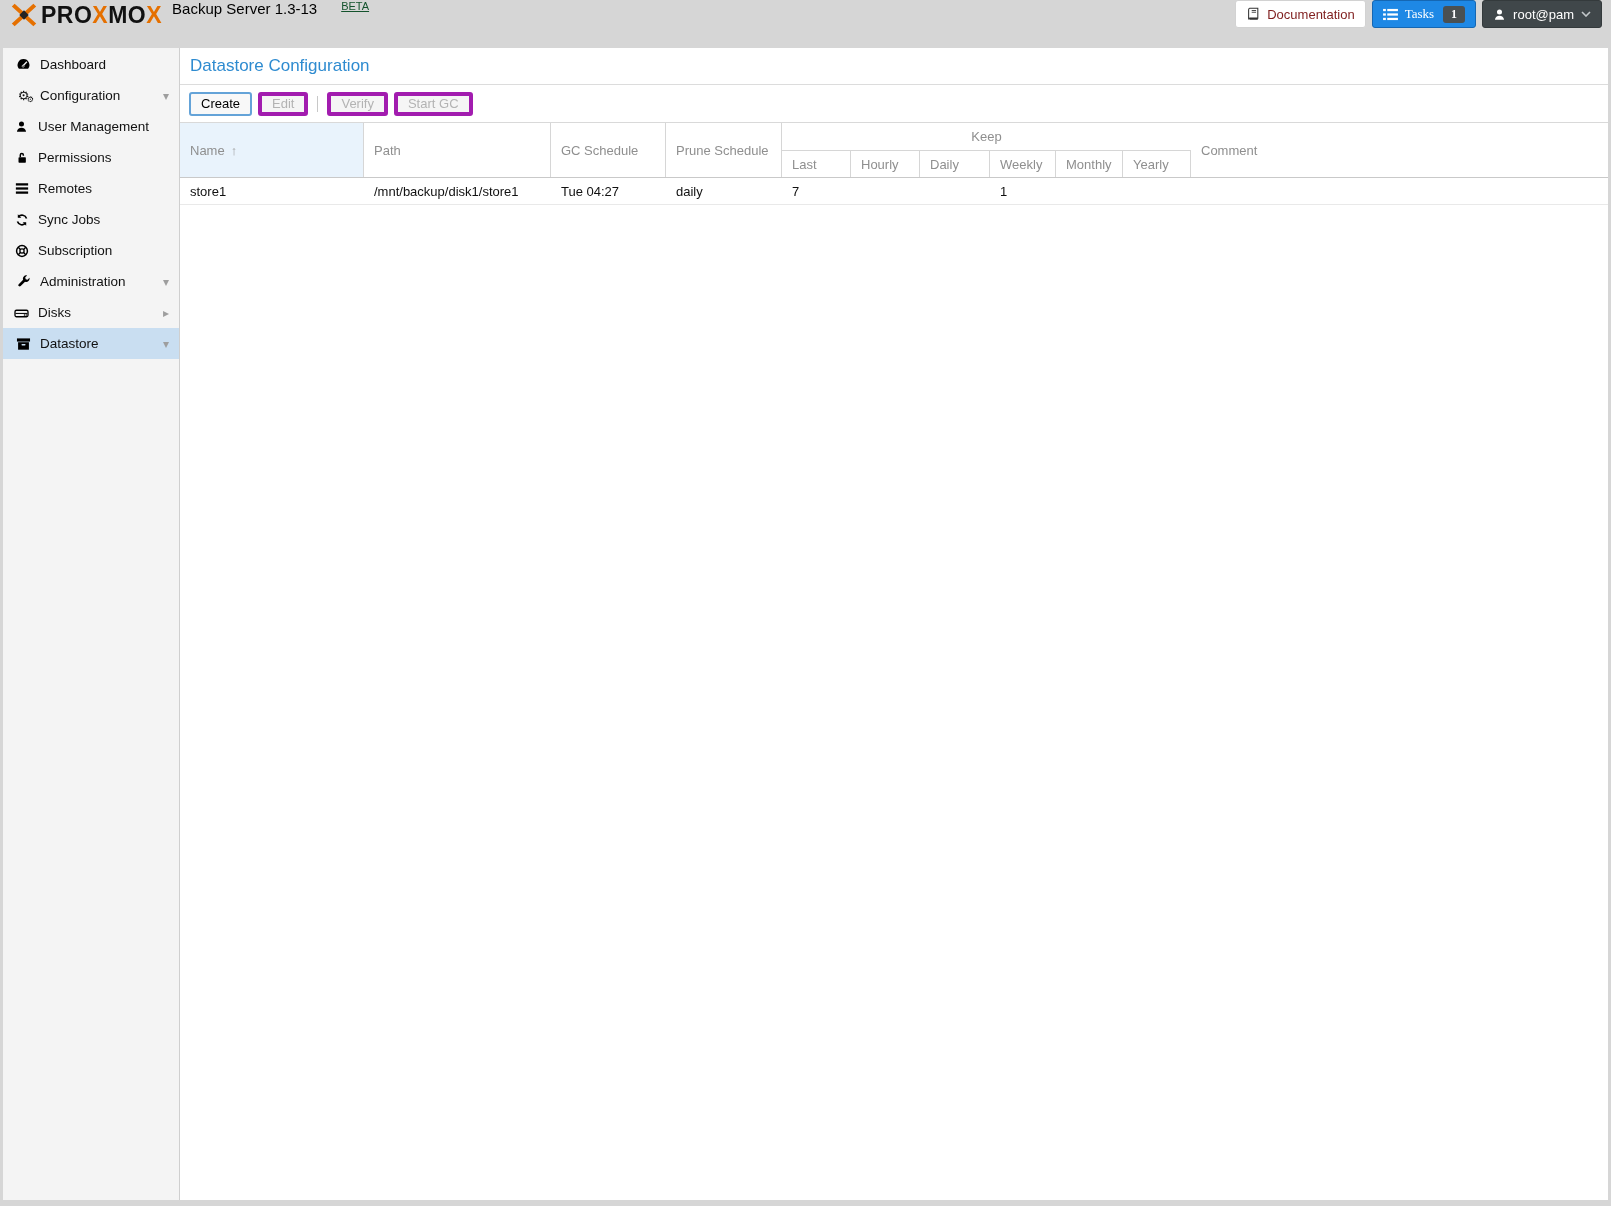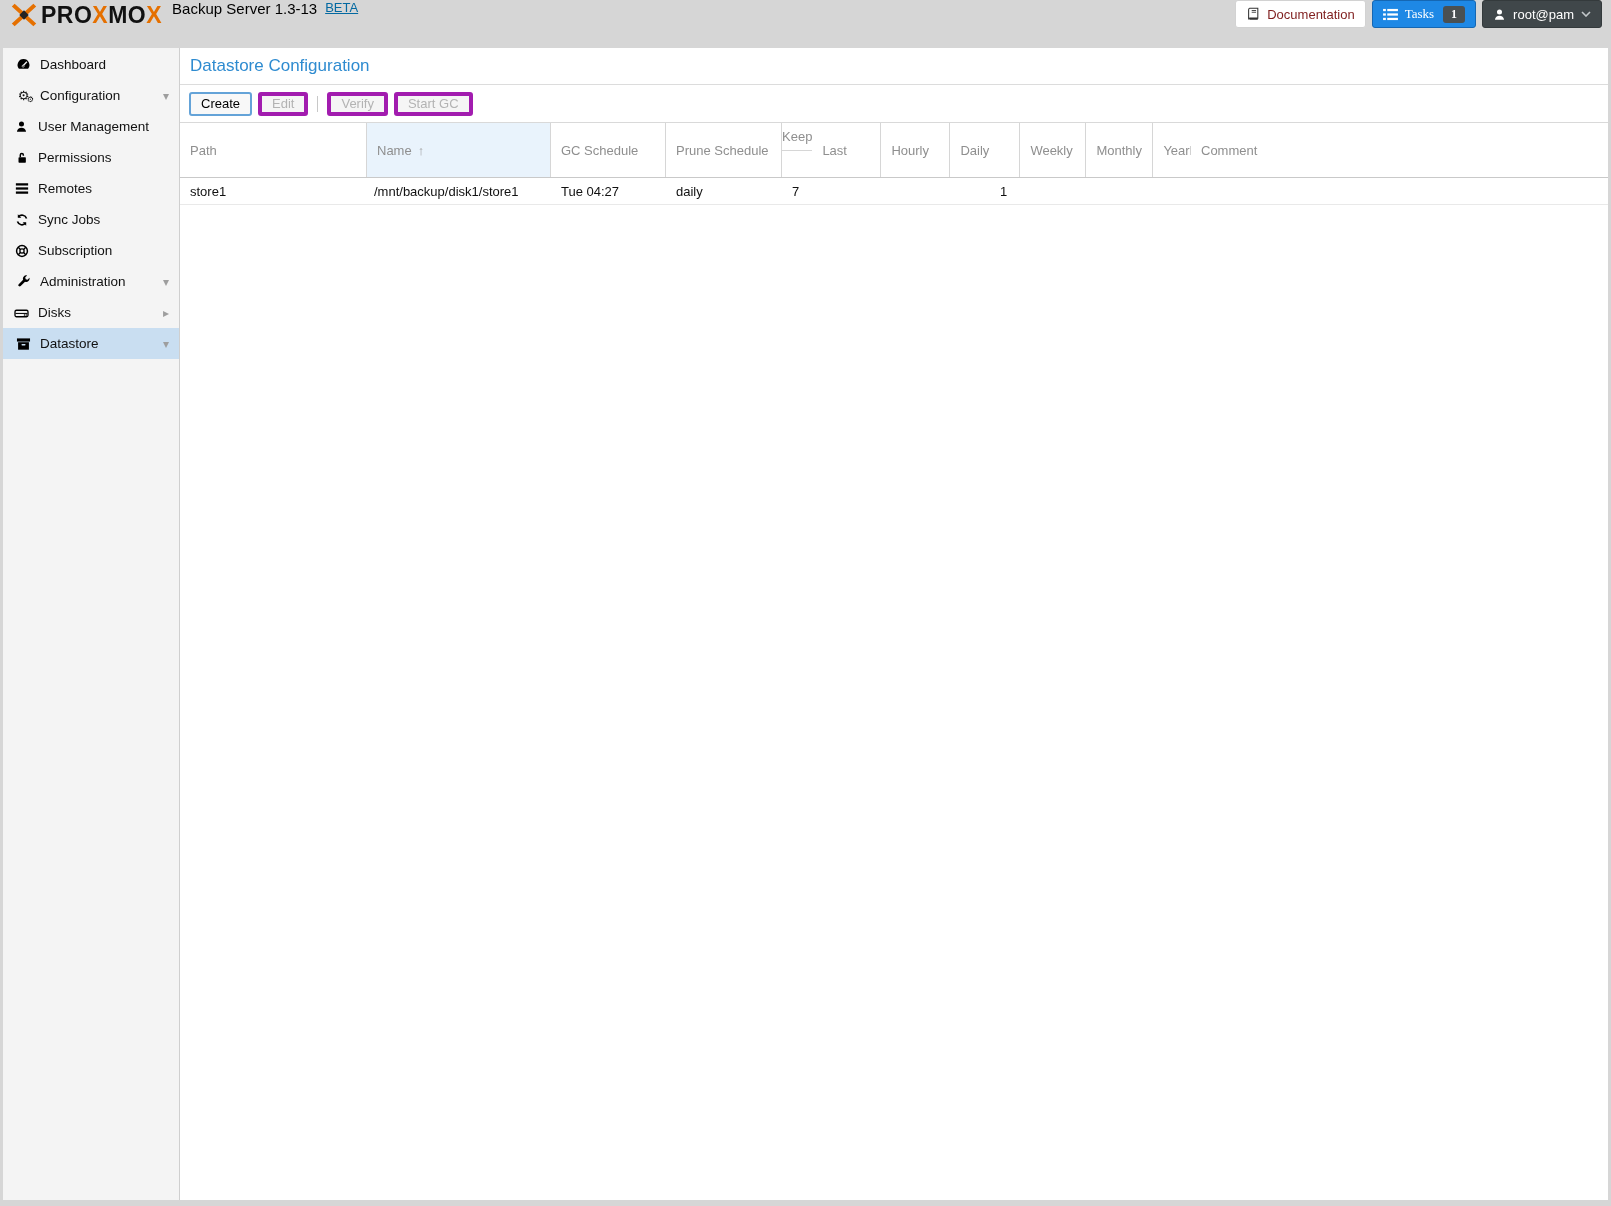--- a/index.html
+++ b/index.html
@@ -5,21 +5,21 @@
   * { margin:0; padding:0; box-sizing:border-box; }
   html,body { width:1611px; height:1206px; font-family:"Liberation Sans","DejaVu Sans",sans-serif; background:#d6d6d6; overflow:hidden; }
 
   
   .topbar { height:48px; display:flex; align-items:flex-start; padding:0 9px; background:#d6d6d6; }
   .logo { display:flex; align-items:center; gap:2px; }
   .logo-x { width:30px; height:30px; }
   .brand { font-size:23px; font-weight:bold; letter-spacing:0.5px; color:#111; font-family:"Liberation Sans",sans-serif; }
   .brand .ox { color:#e57000; }
   .app-subtitle { font-size:15px; color:#000; margin-left:10px; }
-  .beta-link { font-size:13px; color:#0369a1; text-decoration:underline; margin-left:8px; cursor:pointer; }
+  .beta-link { font-size:11px; color:#14532d; text-decoration:underline; margin-left:24px; cursor:pointer; }
   .topbar-right { margin-left:auto; display:flex; align-items:center; gap:6px; }
   .tb-btn { height:28px; display:flex; align-items:center; gap:7px; padding:0 10px; border-radius:3px; font-size:13px; cursor:pointer; }
   .tb-btn.doc { background:#ffffff; border:1px solid #d2d2d2; color:#7f1d1d; }
   .tb-btn.tasks { background:#1e88e5; border:1px solid #1567b3; color:#fff;font-family:Liberation Serif, serif; }
   .tb-badge { background:#4a5052; color:#fff; font-weight:bold; font-size:12px; border-radius:3px; padding:1px 8px; margin-left:2px; }
   .tb-btn.user { background:#40474a; border:1px solid #343a3c; color:#fff; }
   .chev-dn-light { width:10px; height:6px; }
 
   
   .app { position:absolute; top:48px; left:3px; right:3px; bottom:6px; display:flex; background:#c2410c; }
@@ -43,21 +43,21 @@
   .tool-sep { width:1px; height:16px; background:#c8c8c8; margin:0 3px; }
 
   
   .grid-header { display:flex; height:56px; border-top:1px solid #d9d9d9; border-bottom:1px solid #c9c9c9; font-size:13px; color:#8f8f8f; flex-shrink:0; }
   .hcell { display:flex; align-items:center; padding-left:10px; border-right:1px solid #d6d6d6; height:100%; background:#fff; }
   .hcell.sorted { background:#e9f3fc; }
   .sort-arrow { color:#9e9e9e; margin-left:6px; font-size:13px; }
   .w-name{width:184px;} .w-path{width:187px;} .w-gc{width:115px;} .w-prune{width:116px;}
   .w-last{width:69px;} .w-hourly{width:69px;} .w-daily{width:70px;} .w-weekly{width:66px;} .w-monthly{width:67px;} .w-yearly{width:68px;}
   .w-comment{flex:1; border-right:none;}
-  .keep-group { width:409px; display:flex; flex-direction:row; height:100%; }
+  .keep-group { width:409px; display:flex; flex-direction:column; height:100%; }
   .keep-top { height:28px; display:flex; align-items:center; justify-content:center; border-bottom:1px solid #d6d6d6; }
   .keep-sub { display:flex; flex:1; }
   .keep-sub .hcell { height:100%; }
   .grid-row { display:flex; height:27px; font-size:13px; color:#111; border-bottom:1px solid #e9e9e9; cursor:pointer; flex-shrink:0; }
   .rcell { display:flex; align-items:center; padding-left:10px; overflow:hidden; white-space:nowrap; }
   .grid-rest { flex:1; background:#fff; }
 </style>
 </head>
 <body>
 
@@ -224,27 +224,27 @@
 
     <div class="toolbar">
       <button class="btn primary">Create</button>
       <button class="btn disabled">Edit</button>
       <span class="tool-sep"></span>
       <button class="btn disabled">Verify</button>
       <button class="btn disabled">Start GC</button>
     </div>
 
     <div class="grid-header">
-      <div class="hcell w-path">
-          <span>Path</span>
-        </div>
       <div class="hcell sorted w-name">
         <span>Name</span>
         <span class="sort-arrow">↑</span>
       </div>
+      <div class="hcell w-path">
+          <span>Path</span>
+        </div>
       <div class="hcell w-gc">
           <span>GC Schedule</span>
         </div>
       <div class="hcell w-prune">
           <span>Prune Schedule</span>
         </div>
       <div class="keep-group">
         <div class="keep-top">Keep</div>
         <div class="keep-sub">
           <div class="hcell w-last">

